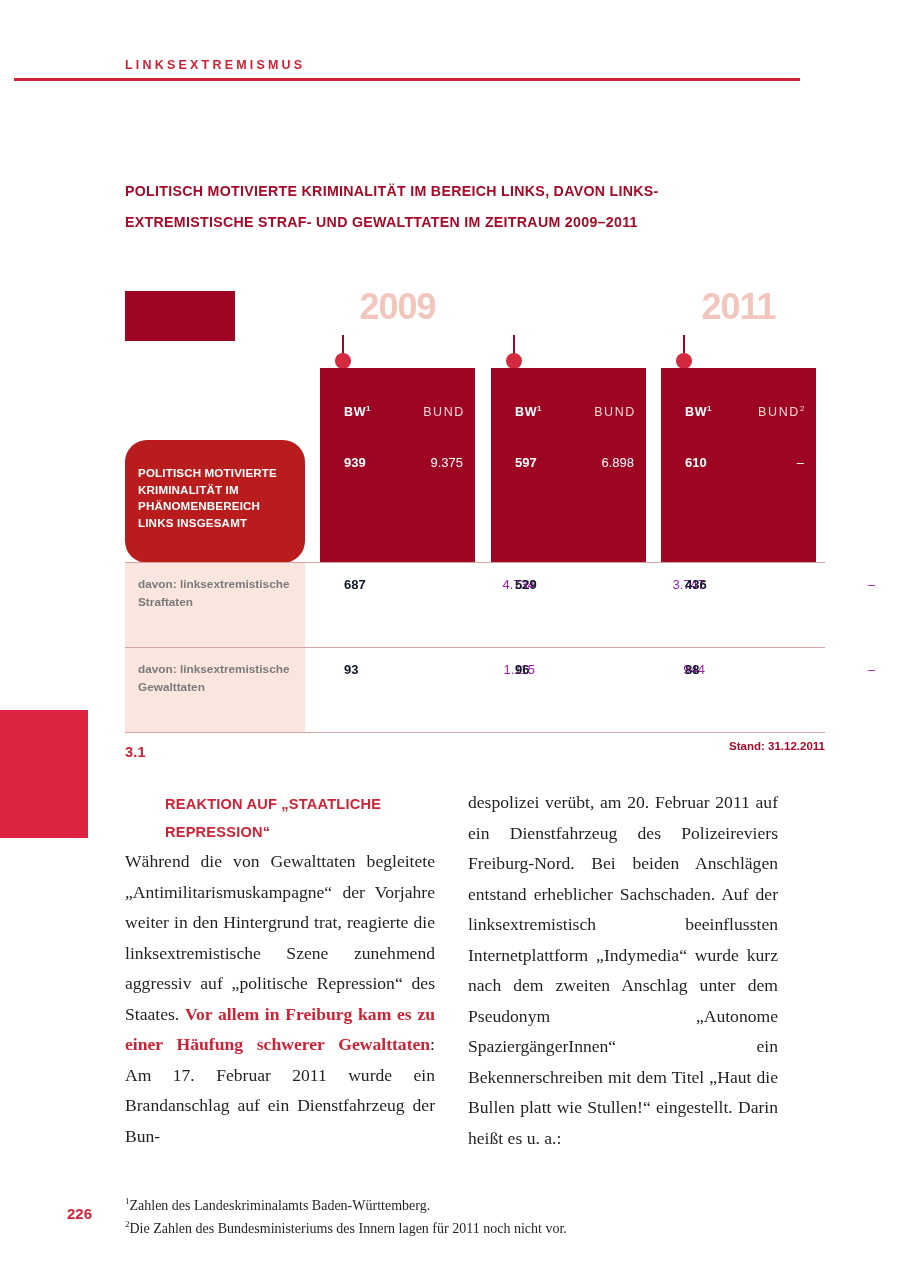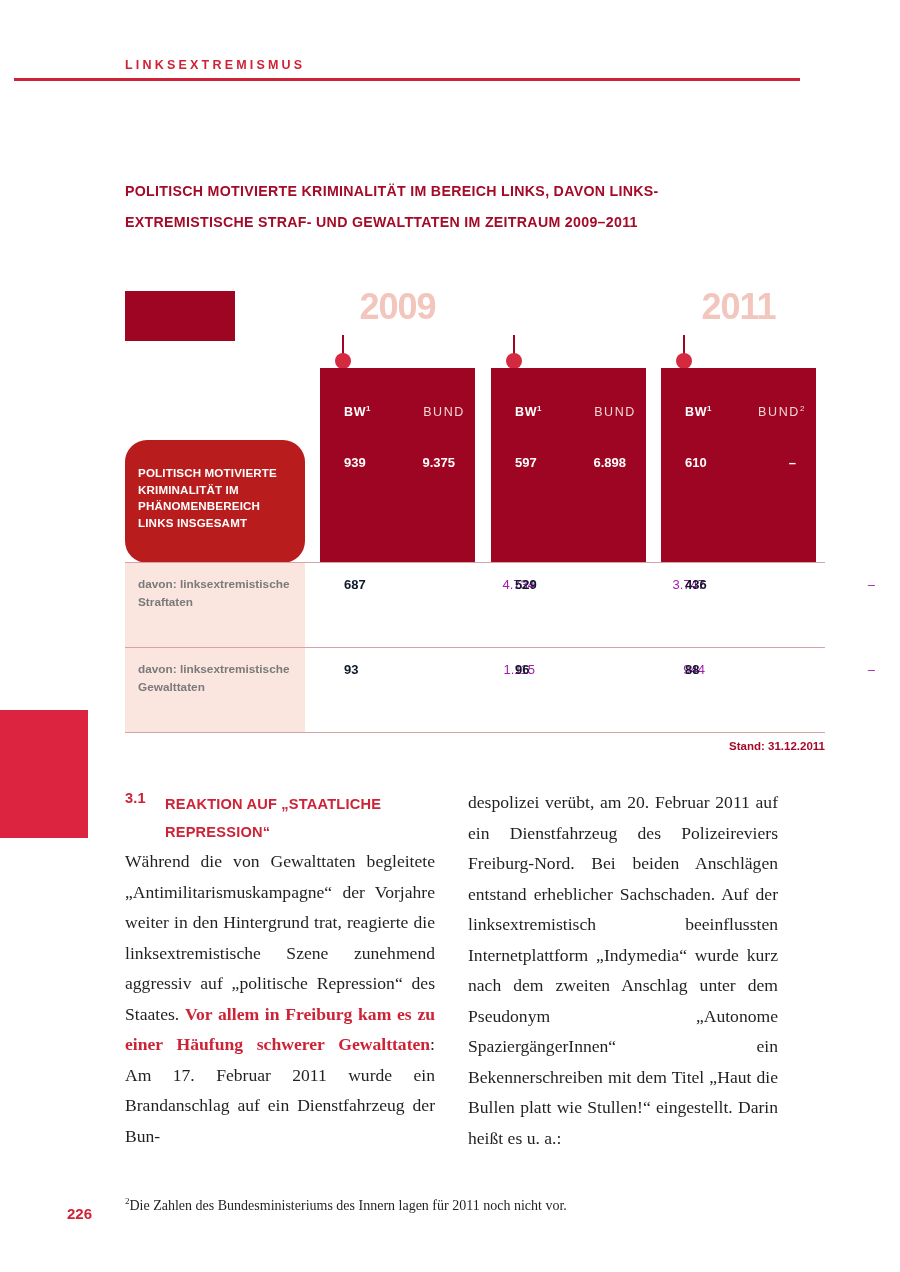--- a/index.html
+++ b/index.html
@@ -93,21 +93,21 @@
     position:absolute;right:10px;top:0;font-weight:normal;letter-spacing:1.6px;
     color:#F4D8D4;
   }
   sup{font-size:8px;vertical-align:super;line-height:0;}
 
   
   .valrow-main{
     position:absolute;top:170px;width:155px;height:18px;font-size:13px;color:#fff;
   }
   .valrow-main .bw{position:absolute;left:24px;top:0;font-weight:bold;}
-  .valrow-main .bund{position:absolute;right:20px;top:0;font-weight:bold;}
+  .valrow-main .bund{position:absolute;right:12px;top:0;font-weight:normal;}
 
   
   .datarow{position:absolute;left:0;width:700px;}
   .r2{top:278px;height:85px;}
   .r3{top:363px;height:85px;}
 
   .datarow .lbl{
     position:absolute;left:0;top:0;width:180px;height:100%;
     background:#FAE6DF;
   }
@@ -131,21 +131,21 @@
   .d2{top:362px;}
   .d3{top:447px;}
 
   .stand{
     position:absolute;left:0;top:455px;width:700px;text-align:right;
     color:#A50A28;font-size:11.5px;font-weight:bold;
   }
 
   
   .sec-num{
-    position:absolute;left:125px;top:790px;
+    position:absolute;left:125px;top:744px;
     color:#CE2336;font-size:14.6px;font-weight:bold;letter-spacing:.2px;
   }
   .sec-title{
     position:absolute;left:165px;top:790px;width:270px;
     color:#CE2336;font-size:14.6px;font-weight:bold;letter-spacing:.2px;
     line-height:28px;
   }
 
   .col{
     position:absolute;width:310px;
@@ -275,16 +275,17 @@
 
   <div class="sec-num">3.1</div>
   <div class="sec-title">REAKTION AUF „STAATLICHE REPRESSION“</div>
 
   <div class="col col-left"><span>Während die von Gewalttaten begleitete „Antimilitarismuskampagne“ der Vorjahre weiter in den Hintergrund trat, reagierte die linksextremistische Szene zunehmend aggressiv auf „politische Repression“ des Staates. </span><span class="em">Vor allem in Freiburg kam es zu einer Häufung schwerer Gewalttaten</span><span>: Am 17. Februar 2011 wurde ein Brandanschlag auf ein Dienstfahrzeug der Bun-</span></div>
 
   <div class="col col-right">despolizei verübt, am 20. Februar 2011 auf ein Dienstfahrzeug des Polizeireviers Freiburg-Nord. Bei beiden Anschlägen entstand erheblicher Sachschaden. Auf der linksextremistisch beeinflussten Internetplattform „Indymedia“ wurde kurz nach dem zweiten Anschlag unter dem Pseudonym „Autonome SpaziergängerInnen“ ein Bekennerschreiben mit dem Titel „Haut die Bullen platt wie Stullen!“ eingestellt. Darin heißt es u. a.:</div>
 
   <div class="pageno">226</div>
   <div class="footnotes">
+    <div><sup>1</sup><span>Zahlen des Landeskriminalamts Baden-Württemberg.</span></div>
     <div><sup>2</sup><span>Die Zahlen des Bundesministeriums des Innern lagen für 2011 noch nicht vor.</span></div>
   </div>
 
 </div>
 
 </body></html>

